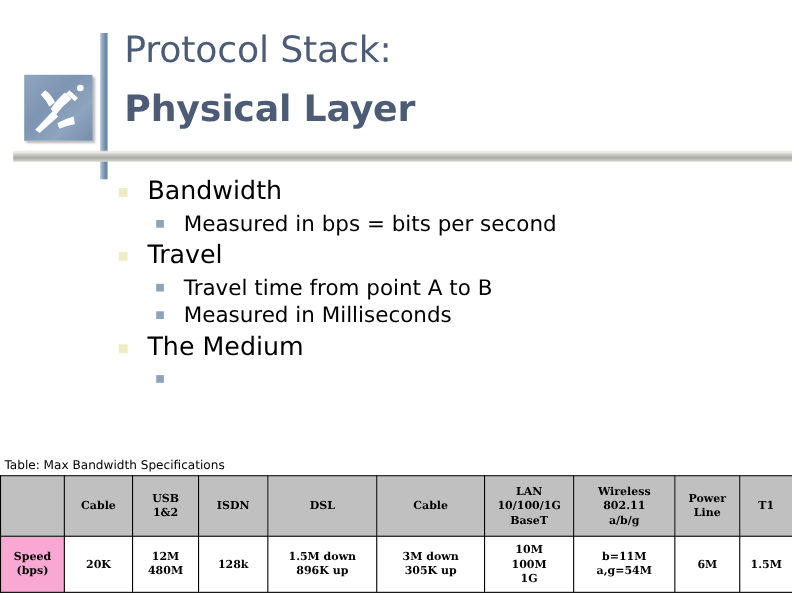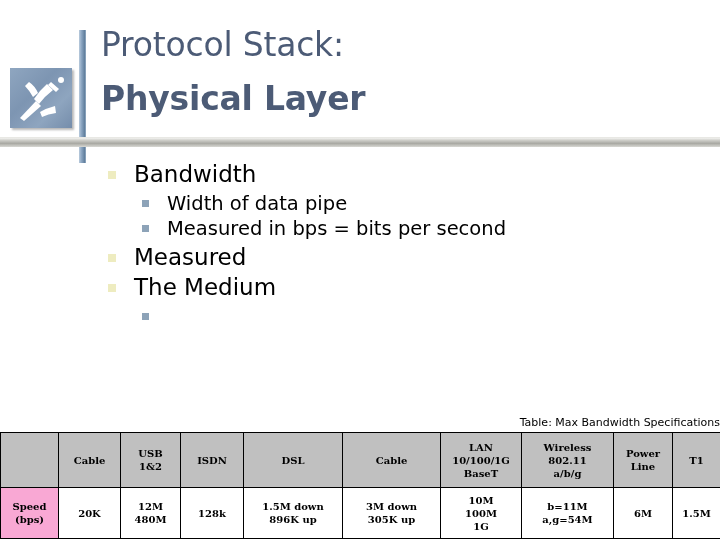--- a/index.html
+++ b/index.html
@@ -11,21 +11,21 @@
     width: 720px;
     height: 540px;
     position: relative;
     overflow: hidden;
     font-family: "DejaVu Sans", sans-serif;
   }
 
   
   #title-area {
     position: absolute;
-    left: 0; top: 0;
+    left: 12px; top: 0;
     width: 618px; height: 170px;
   }
   #logo-mark {
     position: absolute;
     left: 10px; top: 68px;
     width: 62px; height: 60px;
     background: linear-gradient(135deg, #8fa6c0 0%, #7d95b2 40%, #8ea5bf 70%, #758dab 100%);
     box-shadow: 2px 2px 2px rgba(0,0,0,0.28);
   }
   #logo-mark svg { display:block; }
@@ -116,21 +116,20 @@
   #table-block {
     position: absolute;
     left: 0; top: 416px;
     width: 720px;
   }
   #table-caption {
     font-size: 11px;
     color: #000000;
     padding: 0 0 3px 4px;
     font-family: "DejaVu Sans", sans-serif;
-    text-align: right;
   }
   table#spec-table {
     border-collapse: collapse;
     width: 720px;
     table-layout: fixed;
     font-family: "DejaVu Serif", serif;
   }
   table#spec-table th,
   table#spec-table td {
     border: 1px solid #000000;
@@ -184,32 +183,38 @@
 
 <div id="body-area">
   <ul class="lvl1">
 
     <li class="b1">
       <span class="bullet1"></span>
       <span>Bandwidth</span>
       <ul class="lvl2">
         <li class="b2">
           <span class="bullet2"></span>
-          <span>Width of data pipe</span>
-        </li>
-        <li class="b2">
-          <span class="bullet2"></span>
           <span>Measured in bps = bits per second</span>
         </li>
       </ul>
     </li>
 
     <li class="b1">
       <span class="bullet1"></span>
-      <span>Measured</span>
+      <span>Travel</span>
+      <ul class="lvl2">
+        <li class="b2">
+          <span class="bullet2"></span>
+          <span>Travel time from point A to B</span>
+        </li>
+        <li class="b2">
+          <span class="bullet2"></span>
+          <span>Measured in Milliseconds</span>
+        </li>
+      </ul>
     </li>
 
     <li class="b1">
       <span class="bullet1"></span>
       <span>The Medium</span>
       <ul class="lvl2">
         <li class="b2">
           <span class="bullet2"></span>
         </li>
       </ul>

